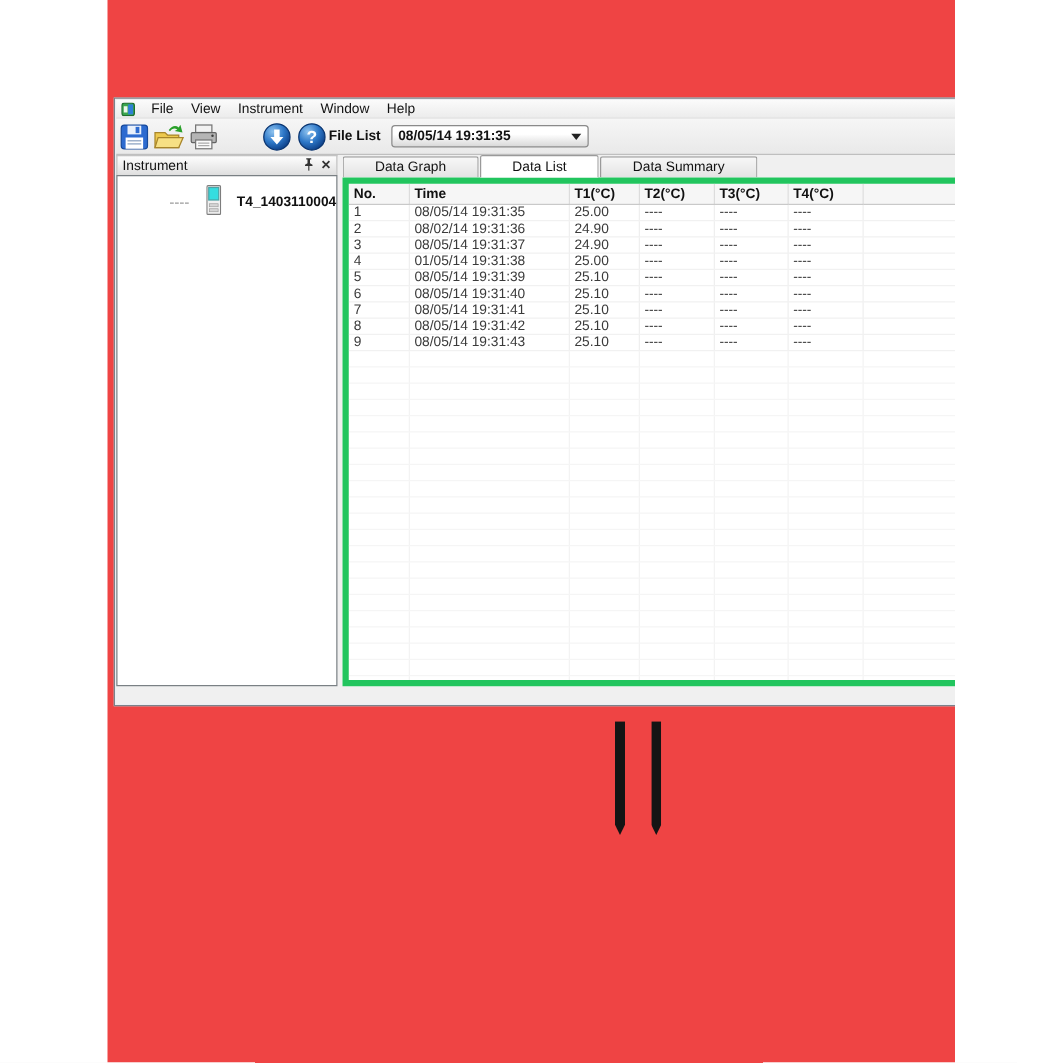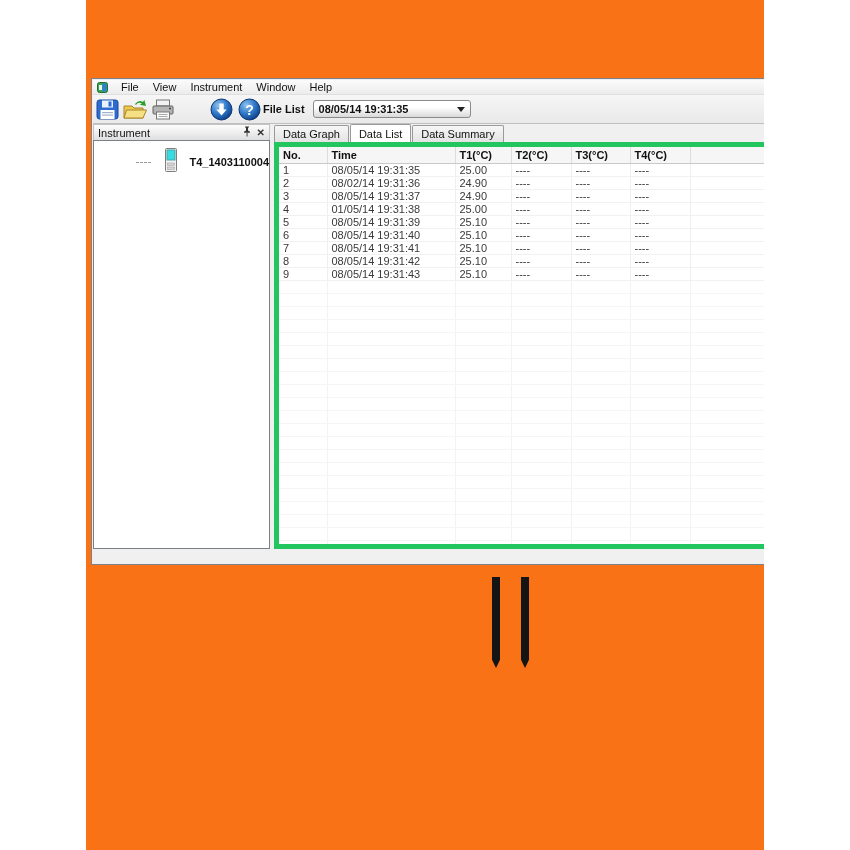--- a/index.html
+++ b/index.html
@@ -1,18 +1,18 @@
 <!DOCTYPE html>
 <html><head>
 <meta charset="utf-8">
 <style>
   * { margin:0; padding:0; box-sizing:border-box; }
   html,body { background:#fff; }
   body { font-family:"Liberation Sans", sans-serif; }
-  .canvas { position:relative; width:678px; height:850px; background:#f97316; overflow:hidden; margin:0 auto; }
+  .canvas { position:relative; width:678px; height:850px; background:#ef4444; overflow:hidden; margin:0 auto; }
 
   
   .app-window { position:absolute; left:5px; top:78px; width:841px; height:487px;
     background:#f0f0f0; border:1px solid #7c828a; box-shadow: inset 0 0 0 1px #eceef2; }
 
   
   .menubar { position:absolute; left:1px; top:1px; right:1px; height:15px;
     background:linear-gradient(#fbfbfb,#ececec); border-bottom:1px solid #dedede;
     display:flex; align-items:center; font-size:11px; color:#111; }
   .app-icon { width:11px; height:11px; margin:0 6px 0 4px; display:inline-block; }
@@ -45,21 +45,21 @@
   .tree { position:absolute; left:0; top:16px; width:177px; bottom:0;
     background:#fff; border:1px solid #7a8084; }
   .tree-item { display:flex; align-items:center; margin-top:8px; height:26px;padding-left:20px; }
   .tree-dash { width:16px; border-top:1px dashed #9a9a9a; margin-left:22px; }
   .device-icon { margin-left:14px; }
   .device-label { font-size:11px; font-weight:bold; color:#111; margin-left:12px; }
 
   
   .tabbar { position:absolute; left:182px; top:45px; right:1px; height:18px;
     display:flex; align-items:flex-end; }
-  .tab { height:17px; font-size:11px; color:#111; padding:0 8px; display:flex; align-items:center;
+  .tab { height:17px; font-size:11px; color:#111; padding:0 25px; display:flex; align-items:center;
     background:linear-gradient(#f7f7f7,#e3e3e3); border:1px solid #9a9a9a; border-bottom:none;
     border-radius:2px 2px 0 0; margin-right:1px; position:relative; }
   .tab.active { background:#fff; height:18px; z-index:3; }
 
   .table-wrap { position:absolute; left:182px; top:63px; width:658px; height:407px;
     background:#fff; border:5px solid #22c55e; overflow:hidden; z-index:2; }
   table.datalist { width:100%; border-collapse:collapse; table-layout:fixed; }
   table.datalist th { height:16px; background:#f6f6f6; border-right:1px solid #dcdcdc;
     border-bottom:1px solid #c9c9c9; font-size:11px; font-weight:bold; color:#111;
     text-align:left; padding-left:4px; white-space:nowrap; overflow:hidden; }

